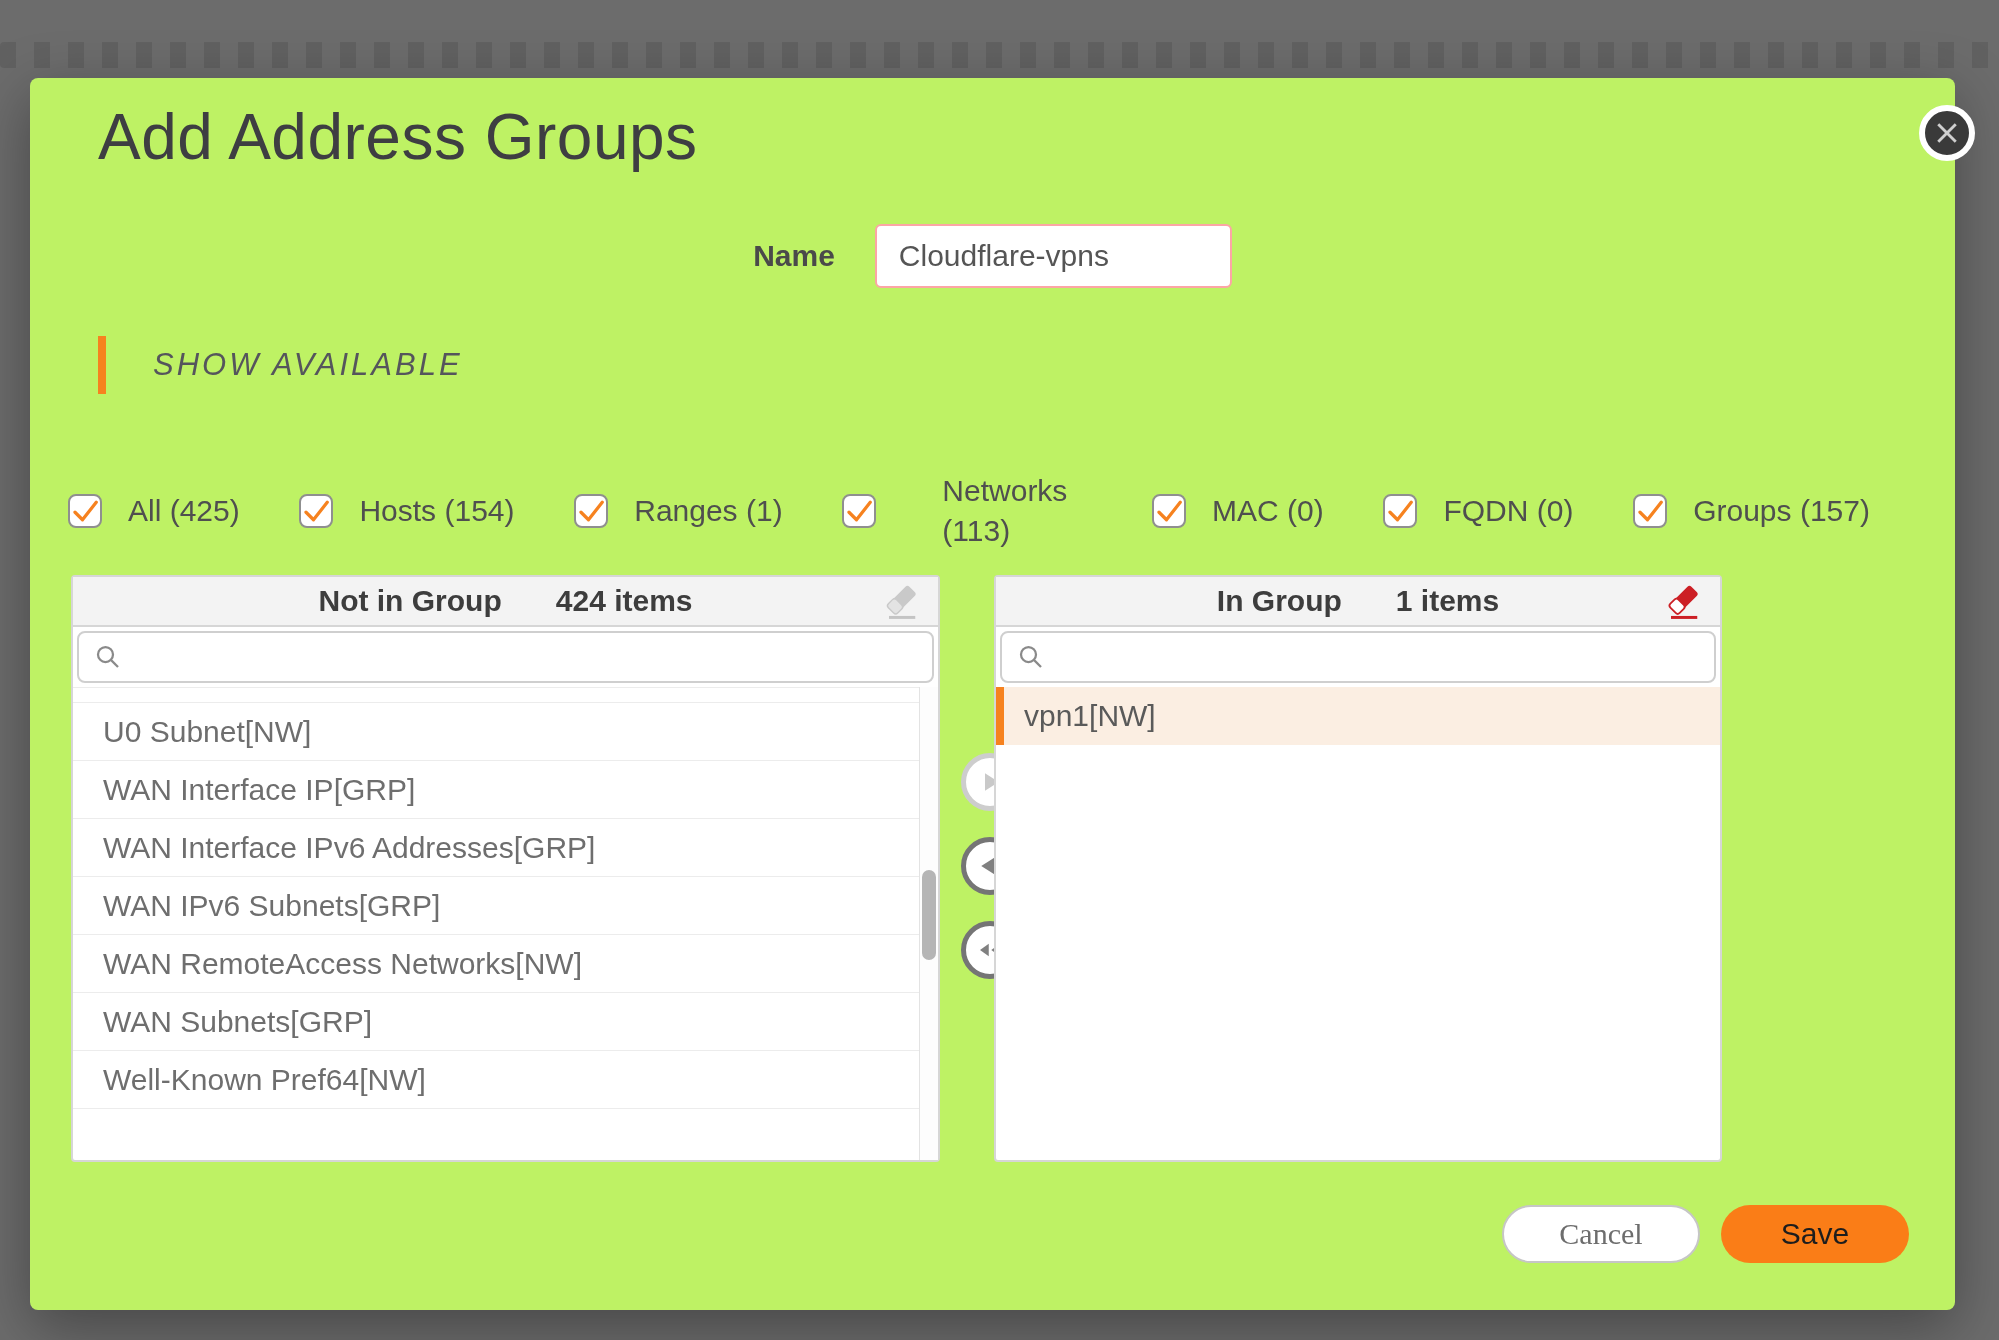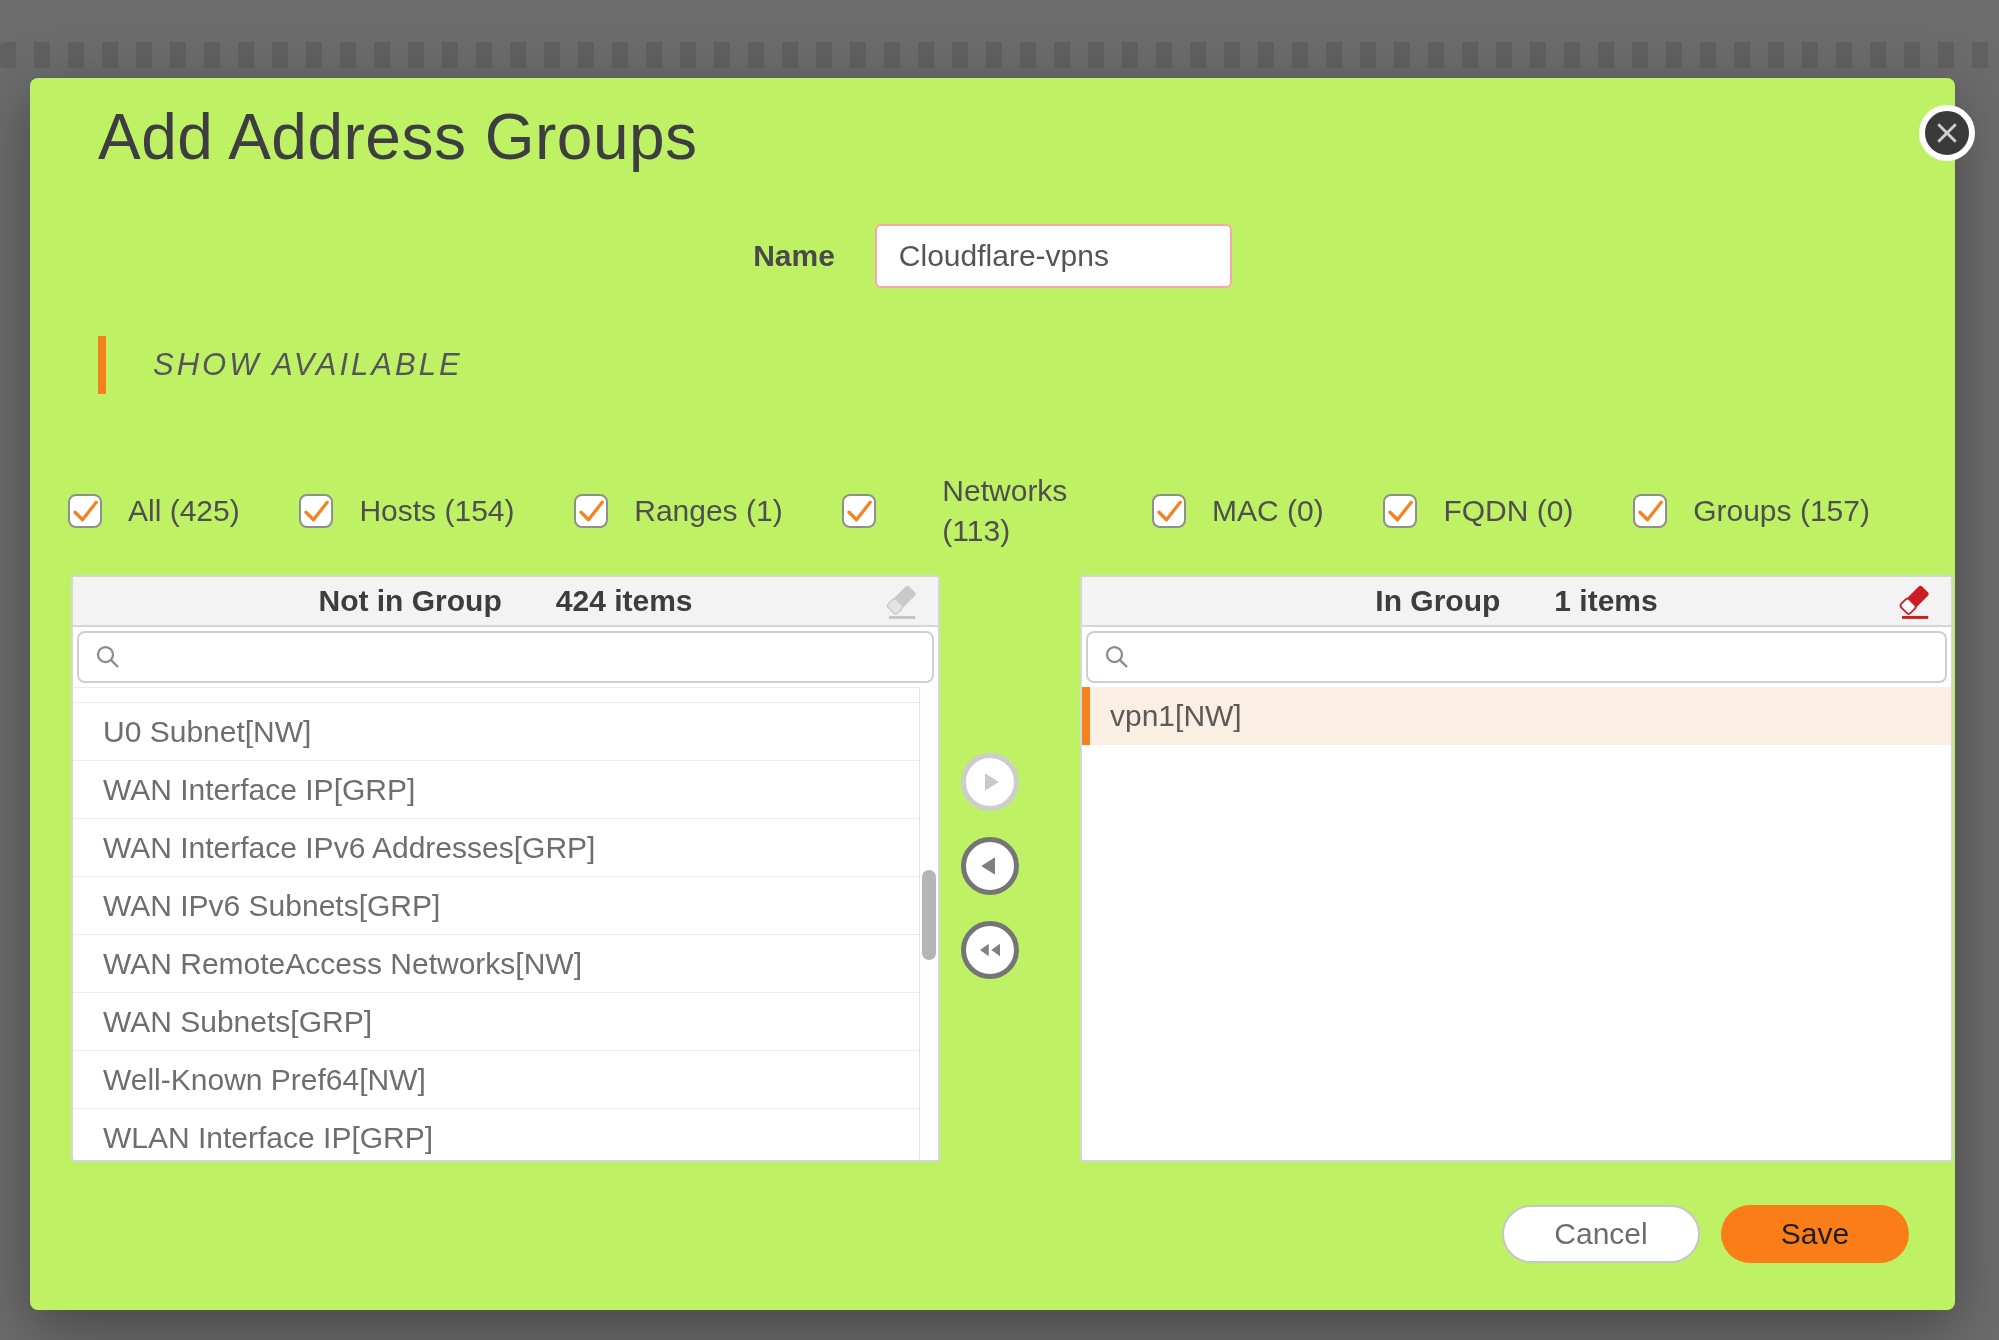--- a/index.html
+++ b/index.html
@@ -58,21 +58,21 @@
   }
   .cb svg { width:30px; height:30px; }
   .cb-label { font-size:30px; color:#4f4f4f; line-height:1.35; }
   .cb-item.narrow .cb-label { width:150px;margin-left:40px; }
 
   .panel {
     position:absolute; top:497px; height:587px;
     border:2px solid #d6d6d6; border-radius:4px; background:#fff;
   }
   .panel.left  { left:41px;  width:869px; }
-  .panel.right { left:1050px; width:873px; }
+  .panel.right { left:964px; width:728px; }
 
   .panel-header {
     position:relative; height:50px; background:#f3f3f3; border-bottom:2px solid #d6d6d6;
     display:flex; align-items:center; justify-content:center; gap:54px;
   }
   .panel-title, .panel-count { font-size:30px; font-weight:700; color:#3d3d3d; }
   .eraser { position:absolute; right:14px; top:5px; width:42px; height:42px; cursor:pointer; }
   .eraser svg { width:42px; height:42px; }
 
   .search-box {
@@ -120,21 +120,21 @@
   .t-btn.enabled  { border:5px solid #757575; }
   .t-btn svg { width:30px; height:30px; }
   .t-btn.disabled svg { fill:#c9c9c9; }
   .t-btn.enabled  svg { fill:#808080; }
 
   .footer-btn {
     position:absolute; top:1127px; height:58px; border-radius:29px;
     display:flex; align-items:center; justify-content:center;
     font-size:30px; cursor:pointer;
   }
-  .cancel-btn { left:1472px; width:198px; background:#fff; border:2px solid #c6c6c6; color:#6d6d6d; }
+  .cancel-btn { left:1472px; width:198px; background:#fff; border:2px solid #c6c6c6; color:#6d6d6d;font-family:Liberation Serif, serif; }
   .save-btn   { left:1691px; width:188px; background:#FA7D17; border:none; color:#1d1d1d; }
 </style>
 </head>
 <body>
 
 <div class="bg-pattern"></div>
 
 <div class="modal">
 
   <div class="modal-title">Add Address Groups</div>
@@ -239,21 +239,20 @@
     <div class="list">
       <div class="list-rows">
         <div class="row-sliver"></div>
         <div class="list-row">U0 Subnet[NW]</div>
         <div class="list-row">WAN Interface IP[GRP]</div>
         <div class="list-row">WAN Interface IPv6 Addresses[GRP]</div>
         <div class="list-row">WAN IPv6 Subnets[GRP]</div>
         <div class="list-row">WAN RemoteAccess Networks[NW]</div>
         <div class="list-row">WAN Subnets[GRP]</div>
         <div class="list-row">Well-Known Pref64[NW]</div>
-        <div class="list-row">WLAN Interface IP[GRP]</div>
       </div>
       <div class="scroll-gutter">
         <div class="scroll-thumb"></div>
       </div>
     </div>
   </div>
 
   <div class="transfer">
     <div class="t-btn disabled">
       <svg viewBox="0 0 24 24">

